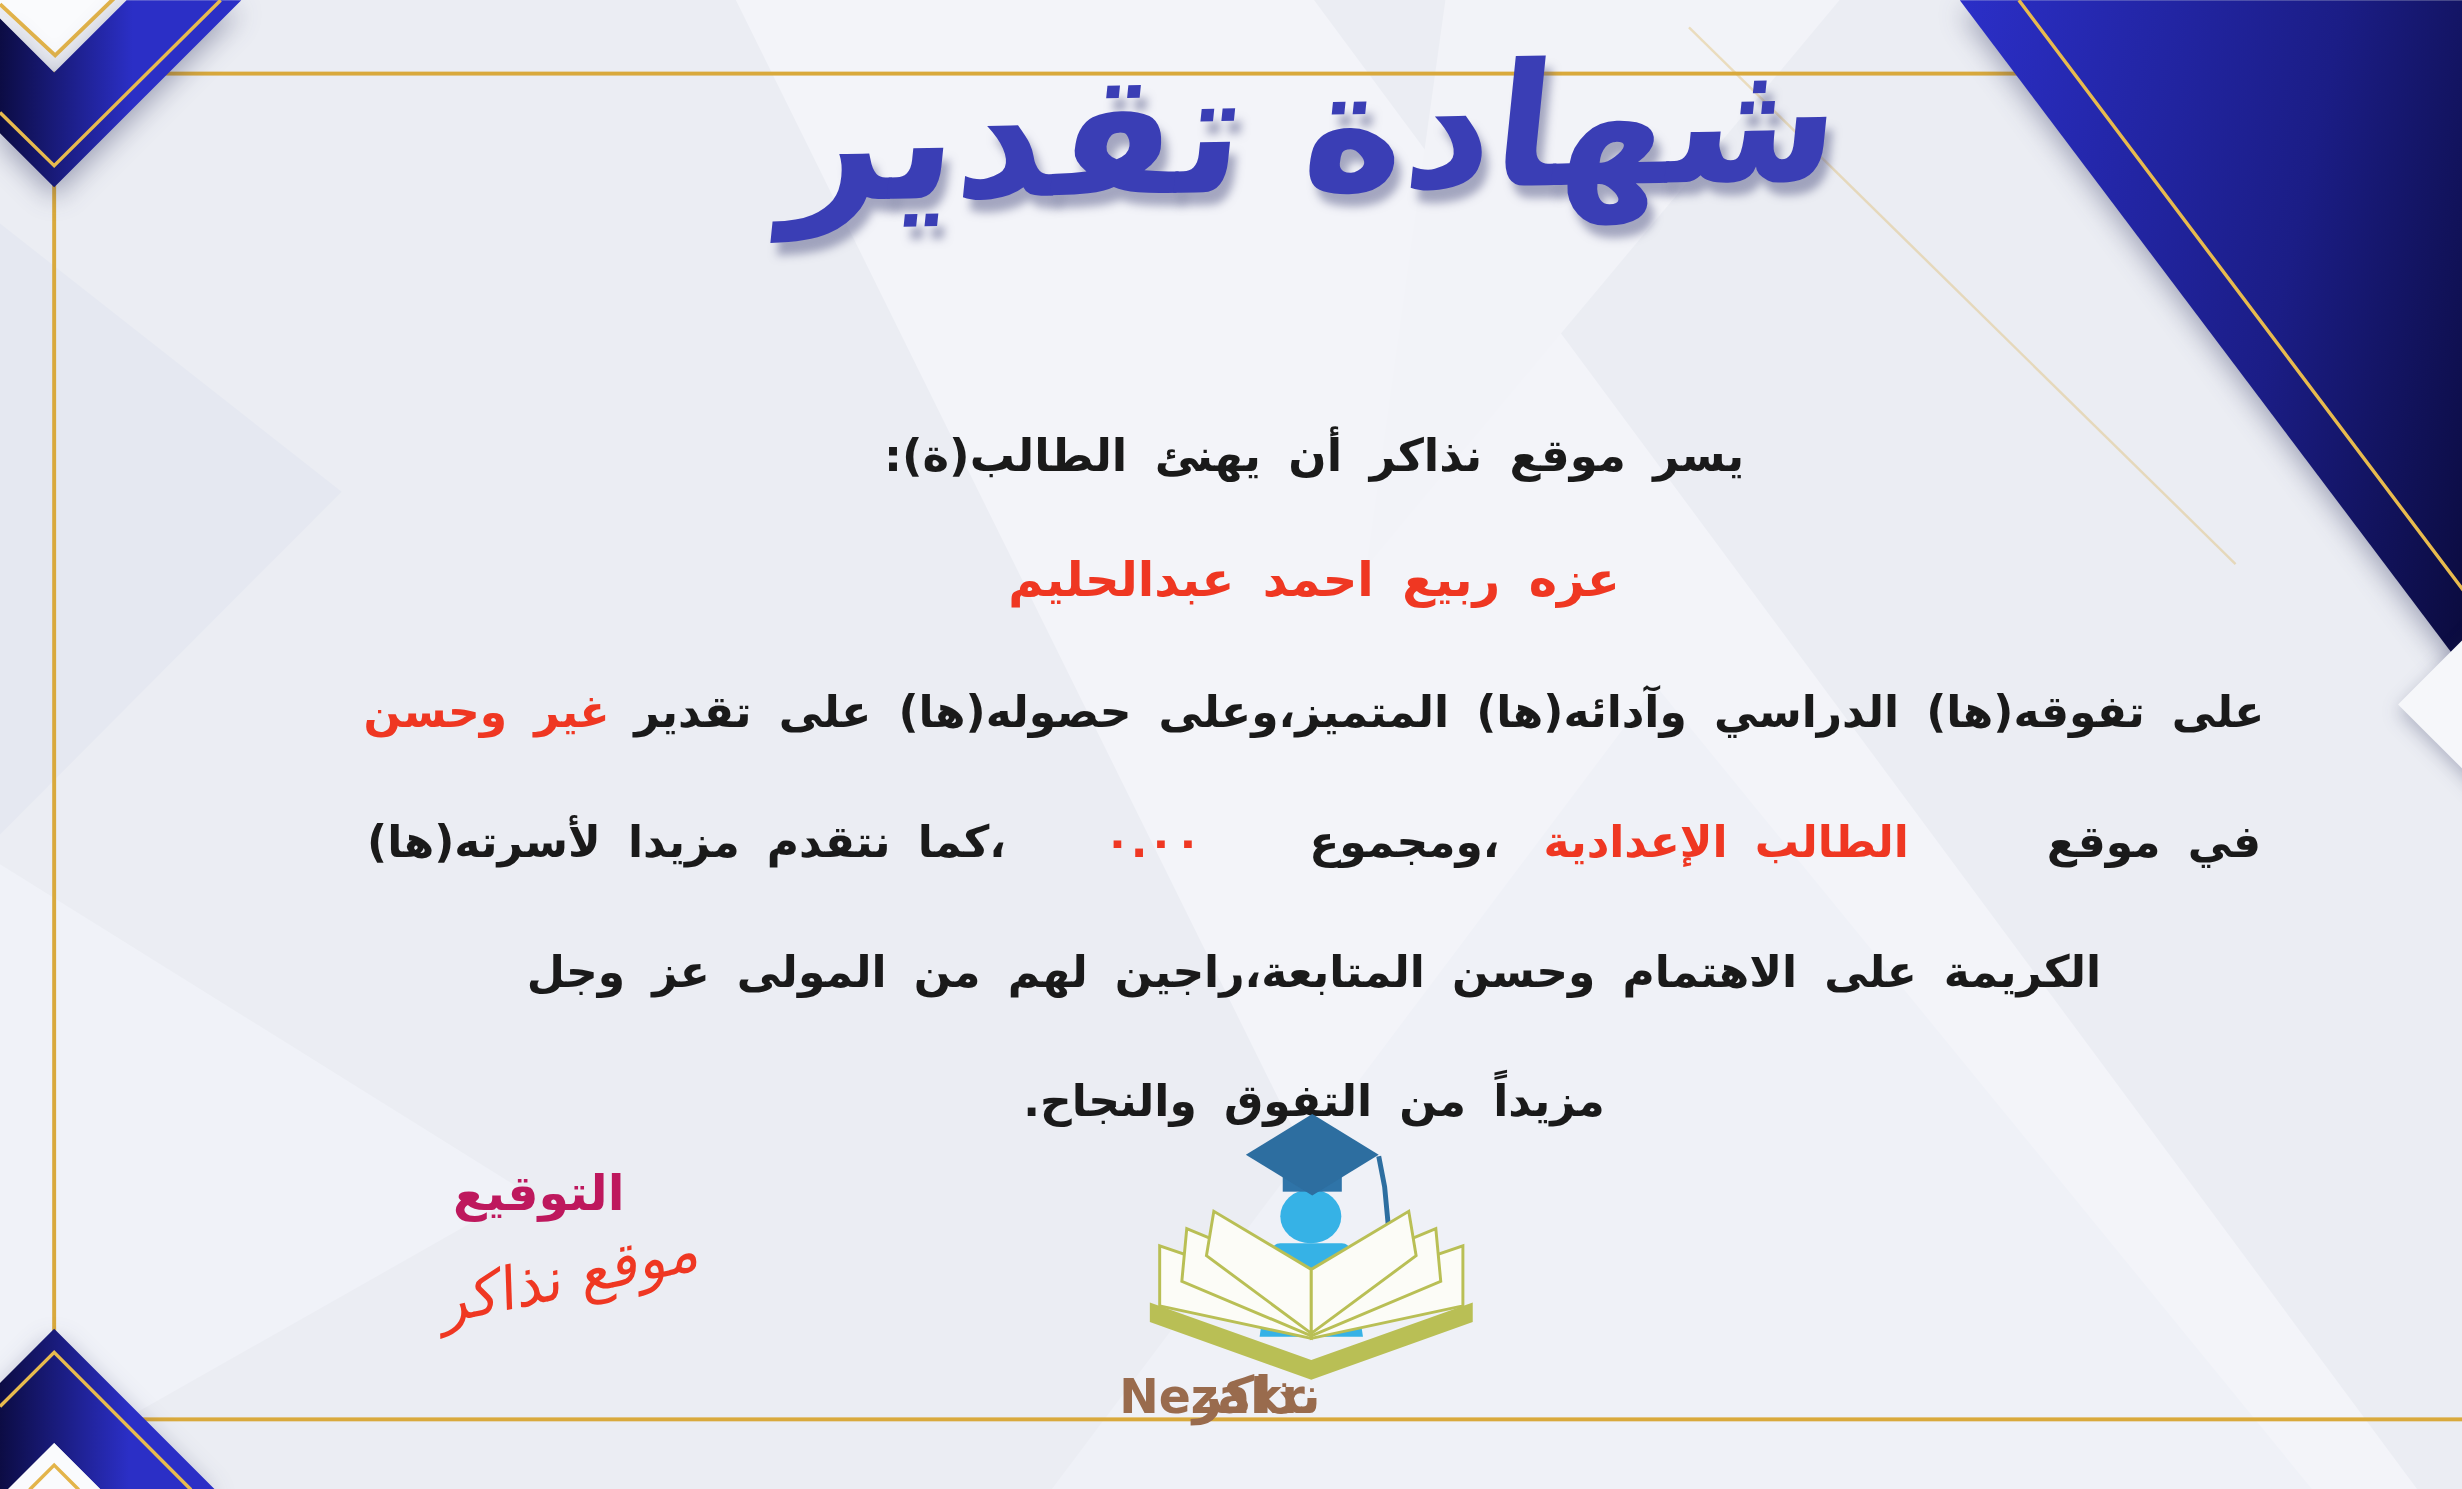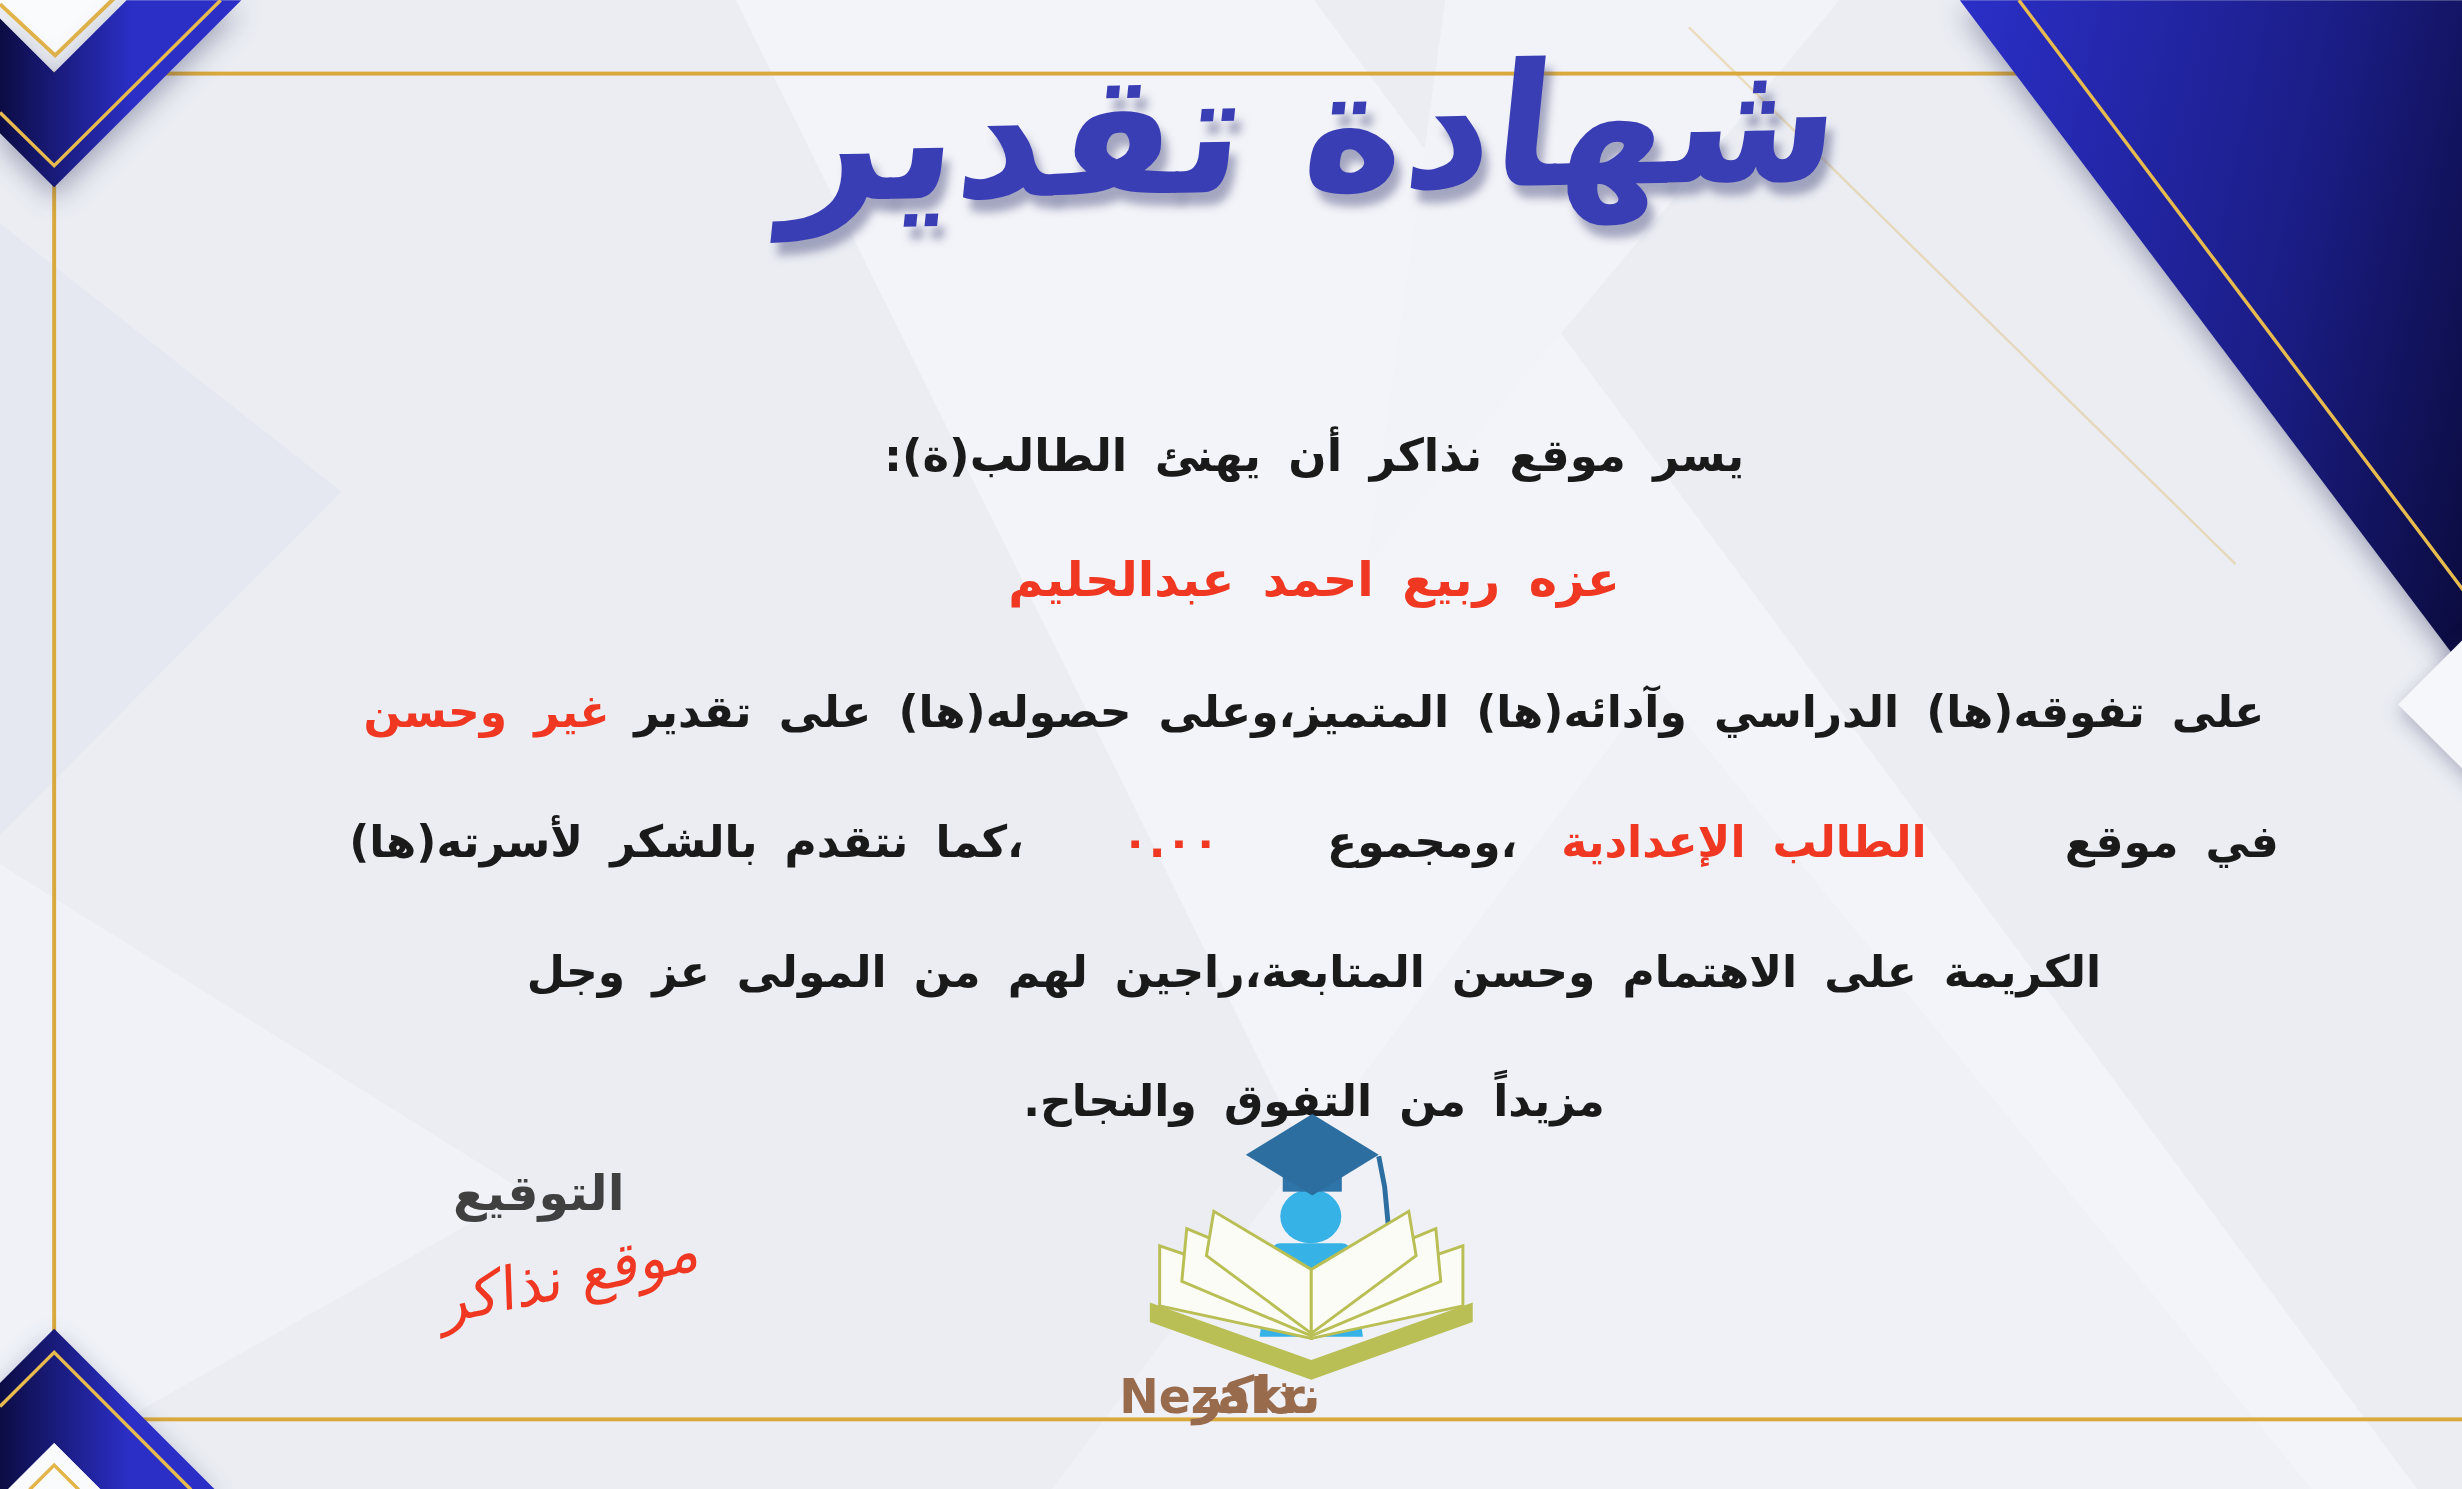--- a/index.html
+++ b/index.html
@@ -35,21 +35,21 @@
   .l4{top:816px;}
   .l5{top:946px;}
   .l6{top:1075px;}
   .red{color:var(--red,#f0371f);font-weight:700;}
   .sp1{display:inline-block;width:138px;}
   .sp2{display:inline-block;width:44px;}
   .sp3{display:inline-block;width:108px;}
   .sp4{display:inline-block;width:98px;}
   .sp0{display:inline-block;width:24.6px;}
 
-  .sig-label{left:453px;top:1165px;font-size:49px;font-weight:800;color:#404040;}
+  .sig-label{left:453px;top:1165px;font-size:49px;font-weight:800;color:#be185d;}
   .sig-script{
     left:384px;top:1241px;width:374px;text-align:center;
     font-size:59px;color:var(--red,#e8331f);
     transform:rotate(-12deg) skewX(-10deg);
     font-weight:500;
   }
   svg.logo{position:absolute;left:1108px;top:1098px;z-index:3;}
   .brand-text{font-weight:bold;fill:var(--logo-brand,#996b4d);}
 </style>
 </head>
@@ -120,21 +120,21 @@
   </g>
 </svg>
 
 <div class="txt title">شهادة تقدير</div>
 
 <div class="txt line intro">يسر موقع نذاكر أن يهنئ الطالب(ة):</div>
 <div class="txt line name">عزه ربيع احمد عبدالحليم</div>
 
 <div class="txt line l3"><span>على تفوقه(ها) الدراسي وآدائه(ها) المتميز،وعلى حصوله(ها) على تقدير</span><span class="sp0"></span><span class="red">غير وحسن</span></div>
 
-<div class="txt line l4"><span>في موقع</span><span class="sp1"></span><span class="red">الطالب الإعدادية</span><span class="sp2"></span><span>،ومجموع</span><span class="sp3"></span><span class="red">٠.٠٠</span><span class="sp4"></span><span>،كما نتقدم بالشكر لأسرته(ها)</span></div>
+<div class="txt line l4"><span>في موقع</span><span class="sp1"></span><span class="red">الطالب الإعدادية</span><span class="sp2"></span><span>،ومجموع</span><span class="sp3"></span><span class="red">٠.٠٠</span><span class="sp4"></span><span>،كما نتقدم مزيدا لأسرته(ها)</span></div>
 
 <div class="txt line l5">الكريمة على الاهتمام وحسن المتابعة،راجين لهم من المولى عز وجل</div>
 <div class="txt line l6">مزيداً من التفوق والنجاح.</div>
 
 <div class="txt sig-label">التوقيع</div>
 <div class="txt sig-script">موقع نذاكر</div>
 
 <svg class="logo" width="443" height="335" viewBox="0 0 900 680">
 
   <path d="M 350,295 L 475,295 Q 490,295 492,312 L 518,485 L 308,485 L 333,312 Q 335,295 350,295 Z" fill="#36b2e6"></path>

